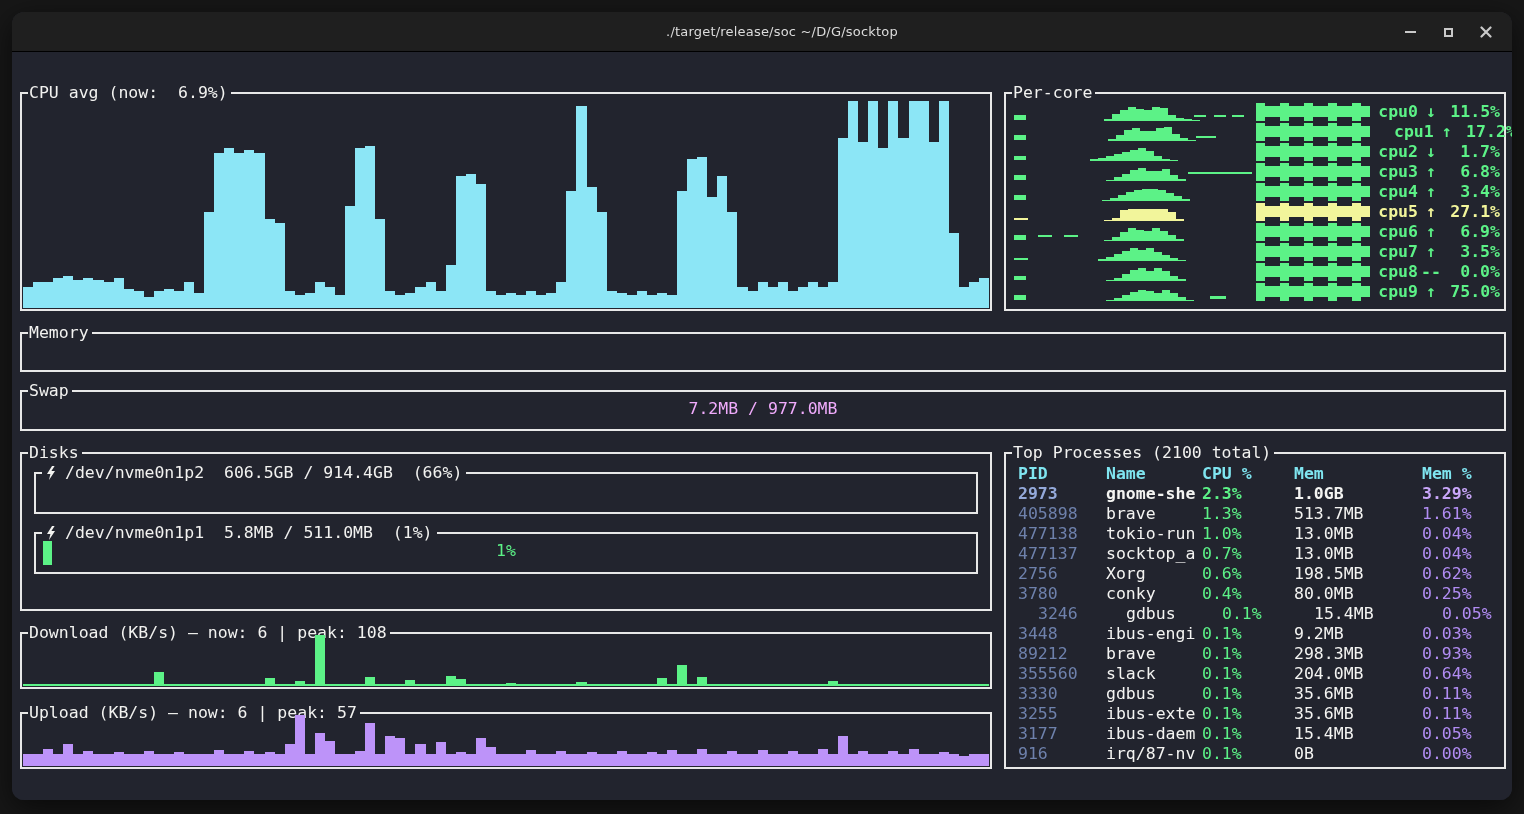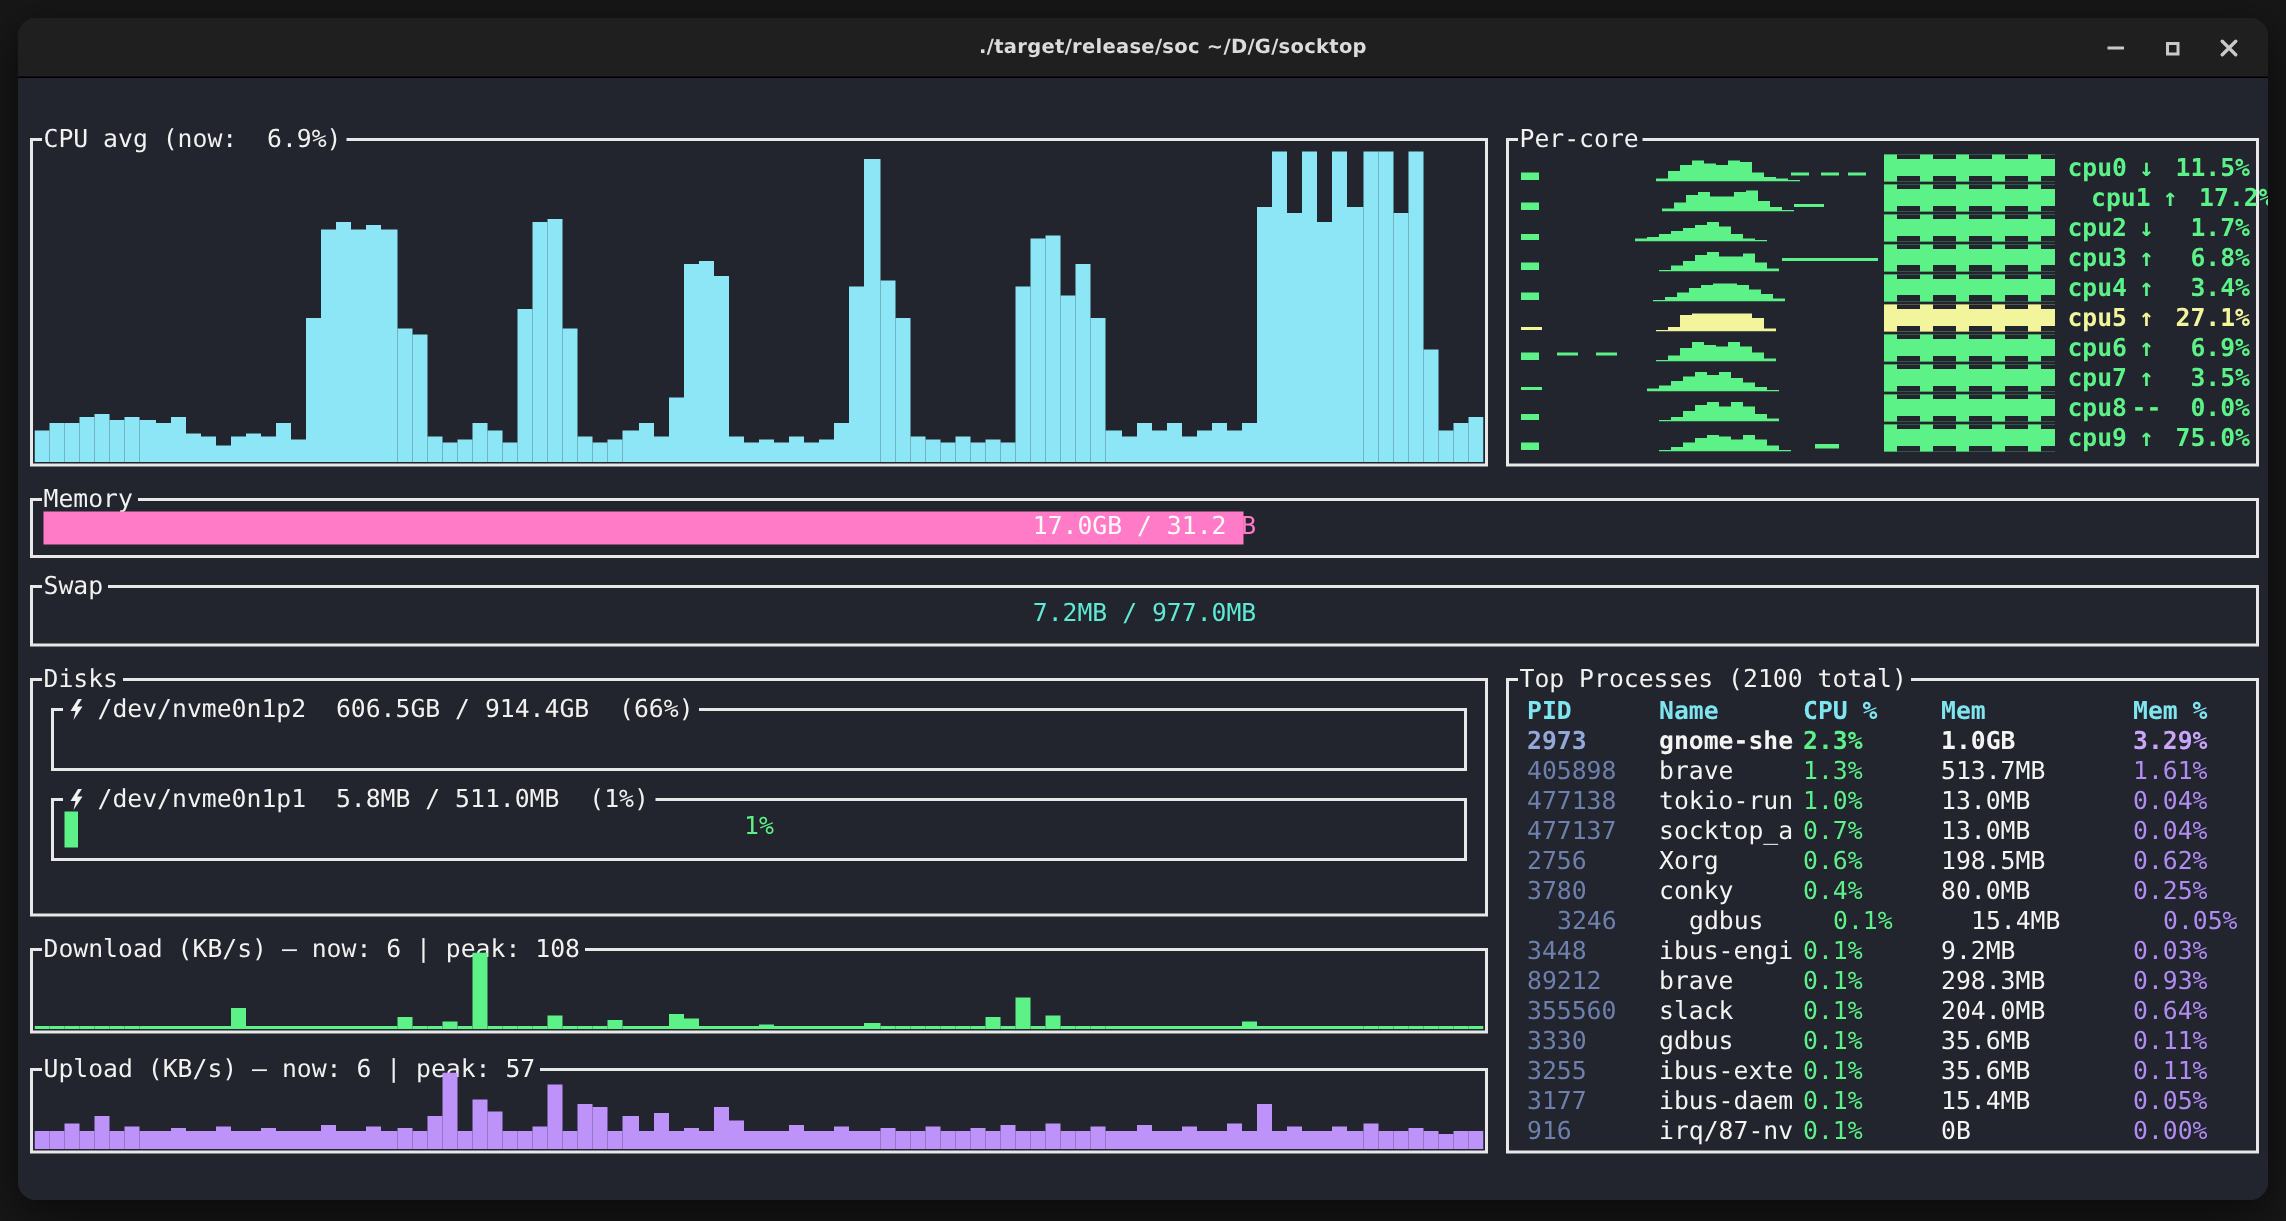--- a/index.html
+++ b/index.html
@@ -5,21 +5,21 @@
   * { margin:0; padding:0; box-sizing:border-box; }
   html,body { width:1524px; height:814px; background:var(--bg-desktop,#171717); overflow:hidden;
               font-family:"DejaVu Sans Mono", monospace; }
 
   .window { position:absolute; left:12px; top:12px; width:1500px; height:788px;
             border-radius:12px; overflow:hidden; box-shadow:0 8px 30px rgba(0,0,0,.6);
             background:var(--bg-term,#22242e); }
 
   .titlebar { position:relative; height:40px; background:var(--bg-titlebar,#1f1f1f);
               border-bottom:1px solid #000; display:flex; align-items:center; justify-content:center; }
-  .titlebar .title { color:#dcdcdc; font-family:"DejaVu Sans", sans-serif; font-weight:bold;
+  .titlebar .title { color:#dcdcdc; font-family:"DejaVu Sans", sans-serif; font-weight:normal;
                      font-size:13px; letter-spacing:.2px;margin-left:40px; }
   .controls { position:absolute; right:14px; top:0; height:40px; display:flex; align-items:center; gap:14px; }
   .ctl { width:24px; height:24px; display:flex; align-items:center; justify-content:center;
          border-radius:6px; cursor:default; }
   .ctl-min i { display:block; width:11px; height:2px; background:#c9c9c9; }
   .ctl-max i { display:block; width:9px; height:9px; border:2px solid #c9c9c9; }
   .ctl-close svg { display:block; }
 
   .term { position:absolute; left:0; top:41px; right:0; bottom:0; background:var(--bg-term,#22242e);
           font-size:16.5px; line-height:20px; color:var(--text,#f2f2f0); }
@@ -310,30 +310,26 @@
               <i class="xtra" style="left: 198px; bottom: 2px; width: 16px; height: 3px; background: rgb(92, 242, 135);"></i>
               <i class="bblock" style="background-color: rgb(92, 242, 135); background-image: repeating-linear-gradient(90deg, rgb(92, 242, 135) 0px, rgb(92, 242, 135) 9px, transparent 9px, transparent 24px), linear-gradient(rgb(34, 36, 46) 0px, rgb(34, 36, 46) 3px, transparent 3px, transparent 14px, rgb(34, 36, 46) 14px, rgb(34, 36, 46) 18px);"></i>
             </div>
             <div class="corelabel" style="color: rgb(92, 242, 135);"><span class="cname">cpu9</span><span class="ctrend">↑</span><span class="cval">75.0%</span></div>
           </div>
         </div>
     </div>
 
     <div class="box" style="left:8px; top:279px; width:1486px; height:40px;">
       <span class="boxlabel">Memory</span>
-      <div class="meter">
-        <div class="fill" id="memFill" style="width: 54.5%; background: rgb(255, 123, 200);"></div>
-        <div class="mtext"><span id="memOn" style="color:#fafafa;">17.0GB / 31.2</span><span id="memOff" style="color: rgb(255, 123, 200);">GB</span></div>
-      </div>
     </div>
 
     <div class="box" style="left:8px; top:337px; width:1486px; height:41px;">
       <span class="boxlabel">Swap</span>
       <div class="meter">
-        <div class="mtext" id="swapText" style="color: #5eead4;">7.2MB / 977.0MB</div>
+        <div class="mtext" id="swapText" style="color: #f0abfc;">7.2MB / 977.0MB</div>
       </div>
     </div>
 
     <div class="box" style="left:8px; top:399px; width:972px; height:159px;">
       <span class="boxlabel">Disks</span>
       <div id="diskList">
           <div class="subbox" style="top: 18px;">
             <span class="sublabel"><svg width="10" height="14" viewBox="0 0 10 14">
                 <polygon points="6,0 1,8 4.4,8 3,14 9,5 5.4,5 8.6,0" fill="#f2f2f0"></polygon>
               </svg><span class="disk-title-text">/dev/nvme0n1p2  606.5GB / 914.4GB  (66%)</span></span>

